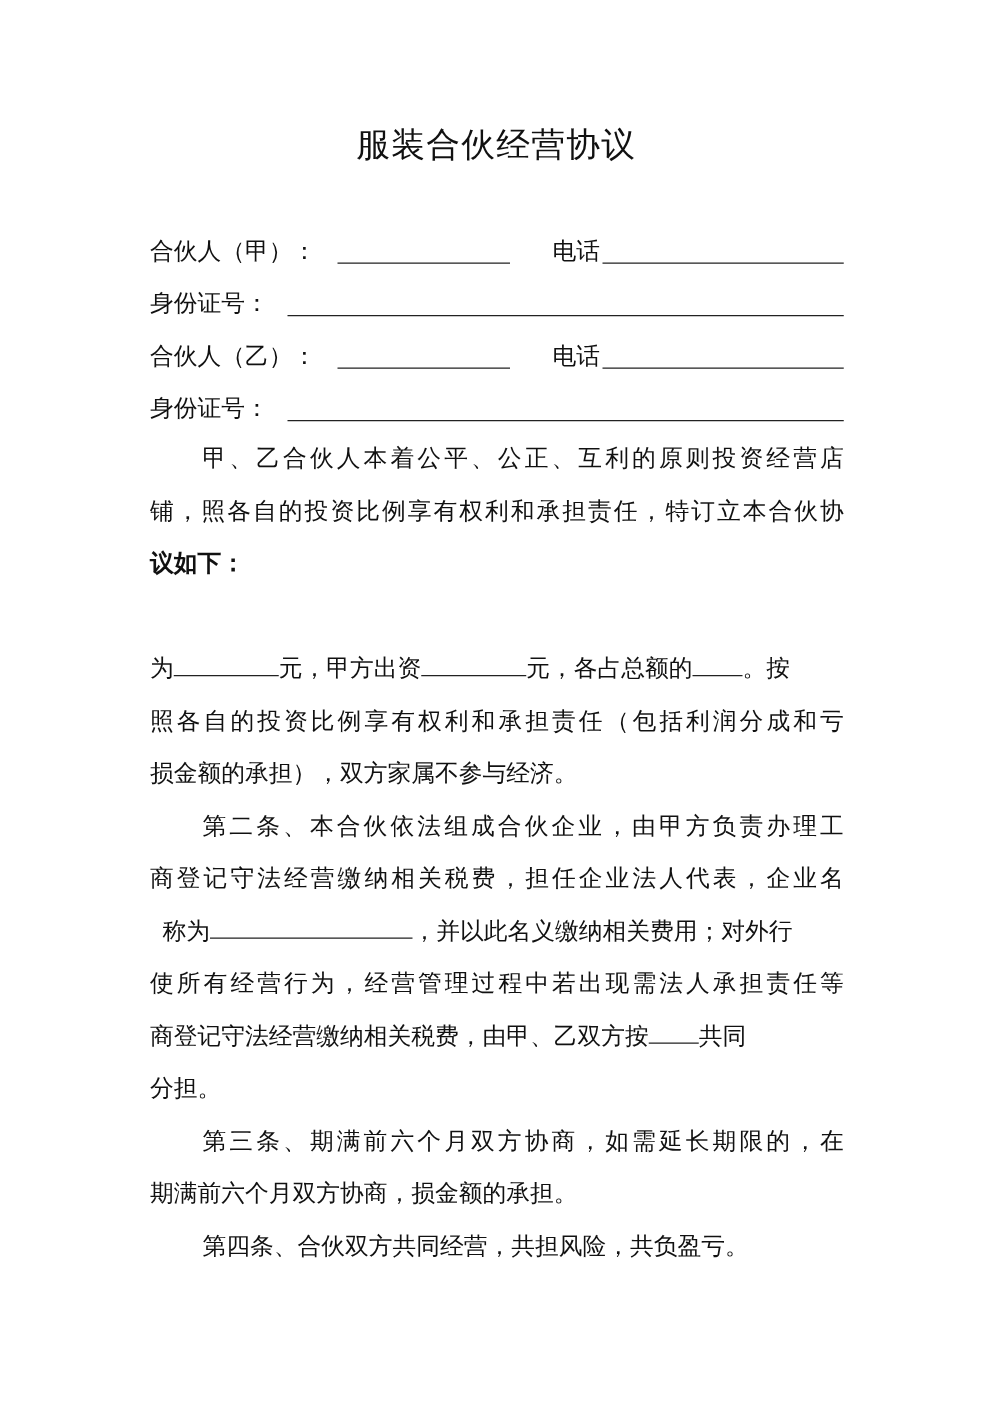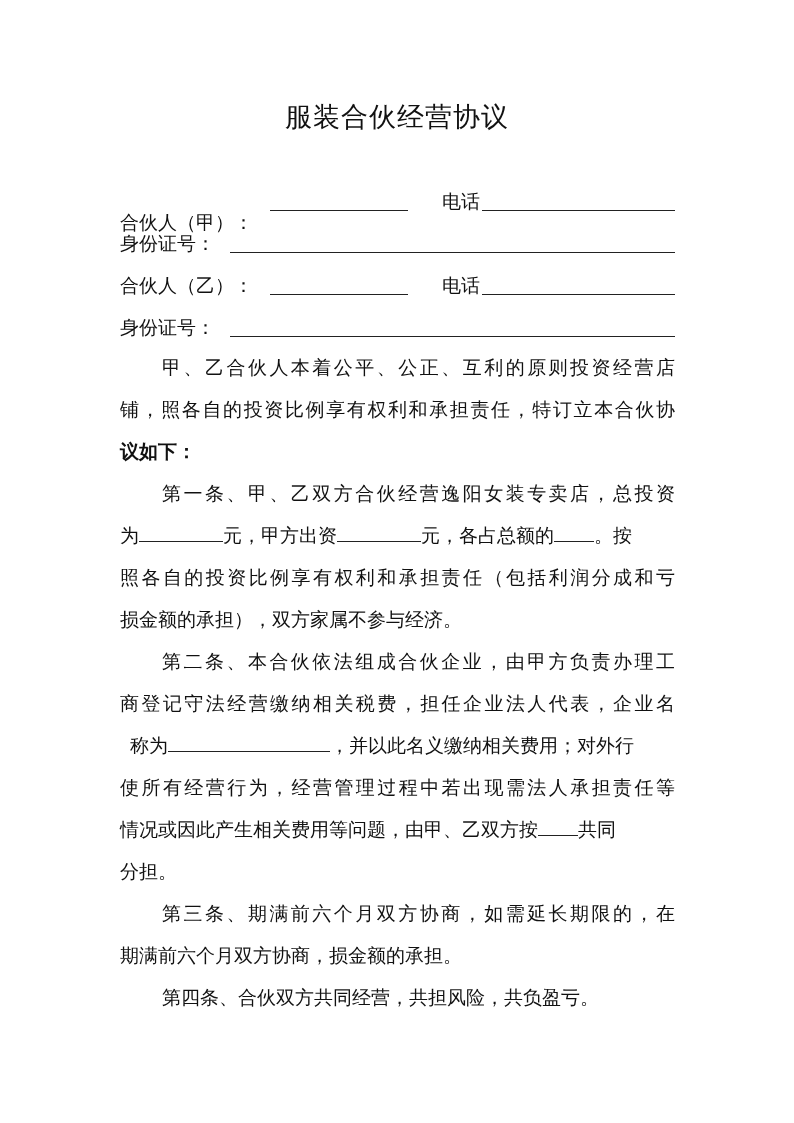--- a/index.html
+++ b/index.html
@@ -34,21 +34,21 @@
     }
   </style>
 </head>
 <body>
 
 <div class="page">
 
   <div class="title">服装合伙经营协议</div>
 
   <div class="row" style="top:186px;">
-    <span class="lbl" style="left:0;margin-top:21px;">合伙人（甲）：</span>
+    <span class="lbl" style="left:0;">合伙人（甲）：</span>
     <span class="blank" style="left:150px; width:138px; top:24px;"></span>
     <span class="lbl" style="left:322px;">电话</span>
     <span class="blank" style="left:362px; width:193px; top:24px;"></span>
   </div>
 
   <div class="row" style="top:228px;">
     <span class="lbl" style="left:0;">身份证号：</span>
     <span class="blank" style="left:110px; width:445px; top:24px;"></span>
   </div>
 
@@ -61,35 +61,34 @@
 
   <div class="row" style="top:312px;">
     <span class="lbl" style="left:0;">身份证号：</span>
     <span class="blank" style="left:110px; width:445px; top:24px;"></span>
   </div>
 
   <div class="para-line indent" style="top:352px;">甲、乙合伙人本着公平、公正、互利的原则投资经营店</div>
   <div class="para-line" style="top:394px;">铺，照各自的投资比例享有权利和承担责任，特订立本合伙协</div>
   <div class="para-line last" style="top:436px;font-weight:bold;">议如下：</div>
 
-  <div class="para-line indent" style="top:478px;">第一条、甲、乙双方合伙经营逸阳女装专卖店，总投资</div>
   <div class="para-line" style="top:520px; text-align-last:left;">
     <span>为</span><span class="inline-blank" style="width:84px;"></span><span>元，甲方出资</span><span class="inline-blank" style="width:84px;"></span><span>元，各占总额的</span><span class="inline-blank" style="width:40px;"></span><span>。按</span>
   </div>
   <div class="para-line" style="top:562px;">照各自的投资比例享有权利和承担责任（包括利润分成和亏</div>
   <div class="para-line last" style="top:604px;">损金额的承担），双方家属不参与经济。</div>
 
   <div class="para-line indent" style="top:646px;">第二条、本合伙依法组成合伙企业，由甲方负责办理工</div>
   <div class="para-line" style="top:688px;">商登记守法经营缴纳相关税费，担任企业法人代表，企业名</div>
   <div class="para-line" style="top:730px; text-align-last:left;margin-left:10px;">
     <span>称为</span><span class="inline-blank" style="width:162px;"></span><span>，并以此名义缴纳相关费用；对外行</span>
   </div>
   <div class="para-line" style="top:772px;">使所有经营行为，经营管理过程中若出现需法人承担责任等</div>
   <div class="para-line" style="top:814px; text-align-last:left;">
-    <span>情况或因此产生相关费用等问题，由甲、乙双方按</span><span class="inline-blank" style="width:40px;"></span><span>共同</span>
+    <span>商登记守法经营缴纳相关税费，由甲、乙双方按</span><span class="inline-blank" style="width:40px;"></span><span>共同</span>
   </div>
   <div class="para-line last" style="top:856px;">分担。</div>
 
   <div class="para-line indent" style="top:898px;">第三条、期满前六个月双方协商，如需延长期限的，在</div>
   <div class="para-line last" style="top:940px;">期满前六个月双方协商，损金额的承担。</div>
 
   <div class="para-line indent last" style="top:982px;">第四条、合伙双方共同经营，共担风险，共负盈亏。</div>
 
 </div>
 

